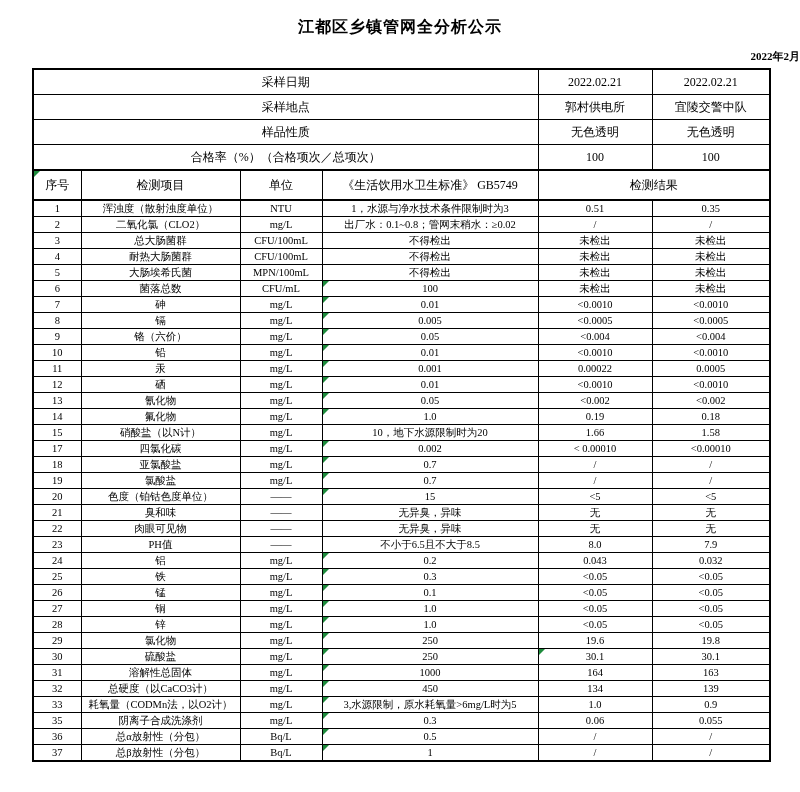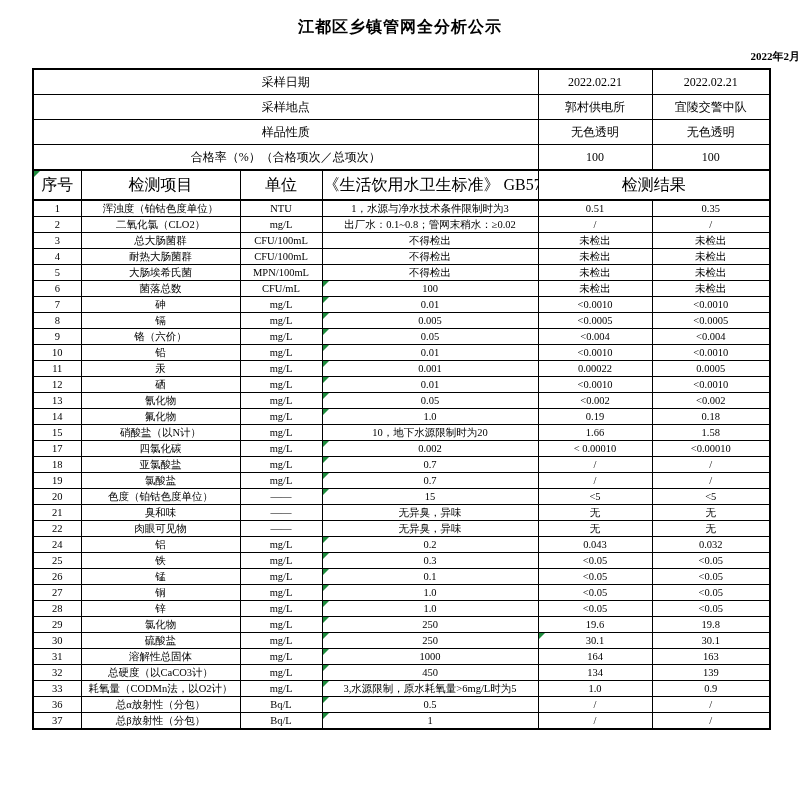--- a/index.html
+++ b/index.html
@@ -24,21 +24,21 @@
   }
   table.report td {
     border:1px solid #000;
     padding:0 1px;
     overflow:hidden; white-space:nowrap;
     text-align:center; vertical-align:middle;
     position:relative;
     font-size:10.5px;
   }
   tr.info-row td { height:24px; font-size:12px; }
-  tr.colhead td  { height:28px; font-size:16px; border-bottom:2px solid #000; }
+  tr.colhead td  { height:28px; font-size:12px; border-bottom:2px solid #000; }
   tr.info-row:last-child td { border-bottom:2px solid #000;font-family:Liberation Serif, serif; }
   tr.data-row td { height:15px; line-height:15px; }
   td.cell-item { text-align:left; padding-left:3px; }
   .tri {
     position:absolute; top:0; left:0; width:0; height:0;
     border-top:6px solid var(--flag,#1e8b3c);
     border-right:6px solid transparent;
   }
 </style>
 </head>
@@ -86,21 +86,21 @@
       </td>
       <td>检测项目</td>
       <td>单位</td>
       <td>《生活饮用水卫生标准》 GB5749</td>
       <td colspan="2">检测结果</td>
     </tr>
   </tbody>
   <tbody id="data-body">
       <tr class="data-row">
         <td>1</td>
-        <td class="cell-item">浑浊度（铂钴色度单位）</td>
+        <td class="cell-item">浑浊度（散射浊度单位）</td>
         <td>NTU</td>
         <td>1，水源与净水技术条件限制时为3</td>
         <td>0.51</td>
         <td>0.35</td>
       </tr>
       <tr class="data-row">
         <td>2</td>
         <td class="cell-item">二氧化氯（CLO2）</td>
         <td>mg/L</td>
         <td>出厂水：0.1~0.8；管网末稍水：≥0.02</td>
@@ -253,20 +253,28 @@
       </tr>
       <tr class="data-row">
         <td>22</td>
         <td class="cell-item">肉眼可见物</td>
         <td>——</td>
         <td>无异臭，异味</td>
         <td>无</td>
         <td>无</td>
       </tr>
       <tr class="data-row">
+        <td>23</td>
+        <td class="cell-item">PH值</td>
+        <td>——</td>
+        <td>不小于6.5且不大于8.5</td>
+        <td>8.0</td>
+        <td>7.9</td>
+      </tr>
+      <tr class="data-row">
         <td>24</td>
         <td class="cell-item">铝</td>
         <td>mg/L</td>
         <td><span class="tri"></span>0.2</td>
         <td>0.043</td>
         <td>0.032</td>
       </tr>
       <tr class="data-row">
         <td>25</td>
         <td class="cell-item">铁</td>
@@ -331,20 +339,28 @@
         <td>134</td>
         <td>139</td>
       </tr>
       <tr class="data-row">
         <td>33</td>
         <td class="cell-item">耗氧量（CODMn法，以O2计）</td>
         <td>mg/L</td>
         <td><span class="tri"></span>3,水源限制，原水耗氧量&gt;6mg/L时为5</td>
         <td>1.0</td>
         <td>0.9</td>
+      </tr>
+      <tr class="data-row">
+        <td>35</td>
+        <td class="cell-item">阴离子合成洗涤剂</td>
+        <td>mg/L</td>
+        <td><span class="tri"></span>0.3</td>
+        <td>0.06</td>
+        <td>0.055</td>
       </tr>
       <tr class="data-row">
         <td>36</td>
         <td class="cell-item">总α放射性（分包）</td>
         <td>Bq/L</td>
         <td><span class="tri"></span>0.5</td>
         <td>/</td>
         <td>/</td>
       </tr>
       <tr class="data-row">

